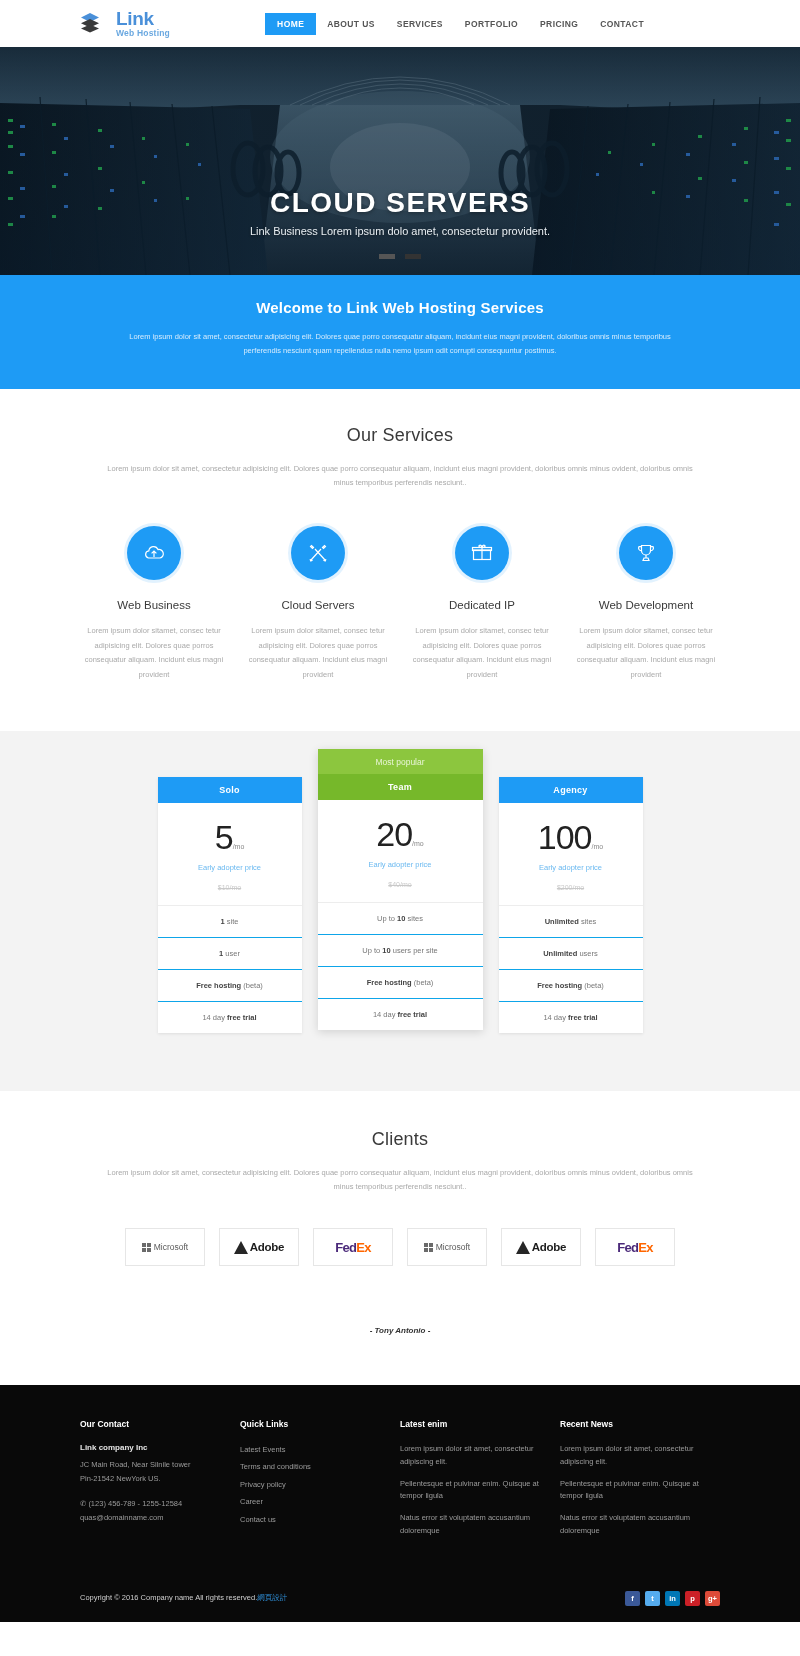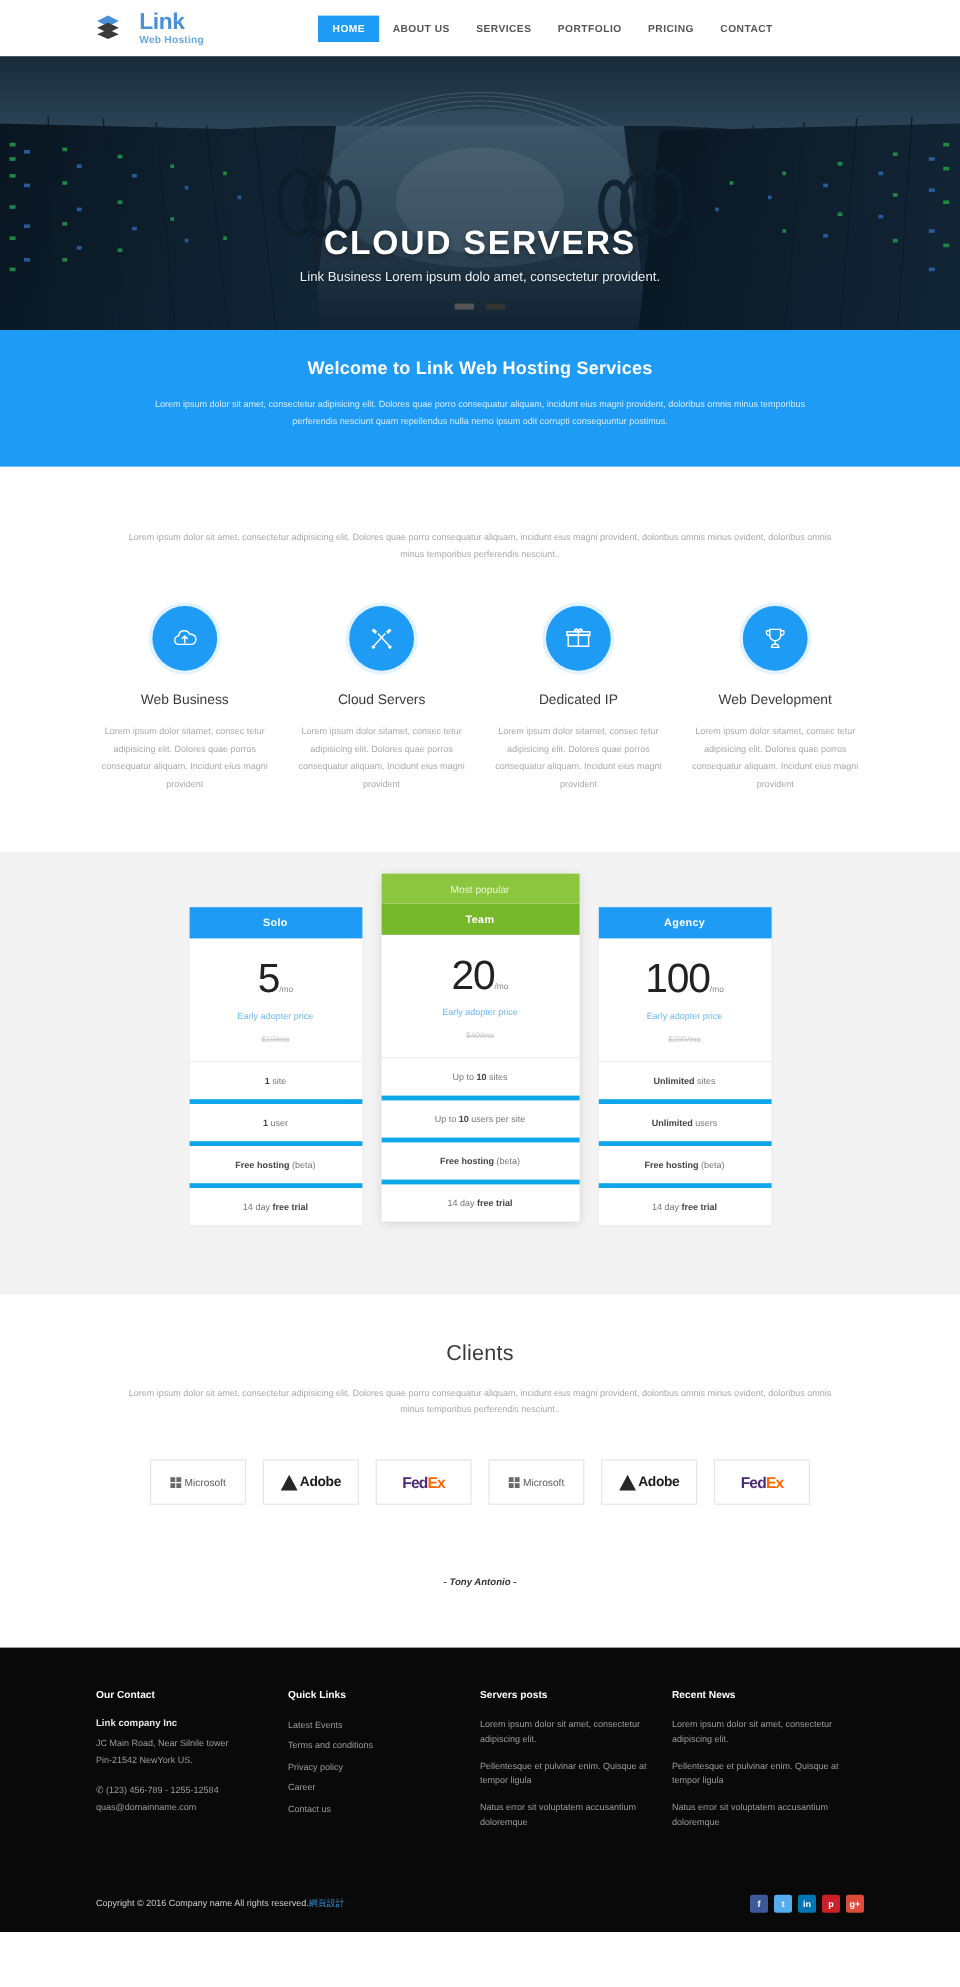--- a/index.html
+++ b/index.html
@@ -85,21 +85,21 @@
     padding:8px 0; background:#1e9bf5; letter-spacing:.3px;
   }
   .pcard.feat .pcard-head { background:#76b82a; }
   .pcard-body { padding:17px 0 14px; text-align:center; border-bottom:1px solid #ededed; }
   .amount { font-size:34px; color:#222; font-weight:300; line-height:1; letter-spacing:-1px; }
   .amount .per { font-size:7px; color:#888; font-weight:400; letter-spacing:0; vertical-align:baseline; }
   .adopt { font-size:7.5px; color:#6bb9f0; margin-top:9px; }
   .was { font-size:7px; color:#c9c9c9; text-decoration:line-through; margin-top:12px; }
   .feat-row {
     font-size:7.5px; color:#777; text-align:center; padding:11px 0;
-    border-bottom:4px solid #0ea5e9;
+    border-bottom:1px solid #0ea5e9;
   }
   .feat-row:last-child { border-bottom:none; }
   .feat-row b { color:#444; font-weight:bold; }
 
   
   .clients { background:#fff; padding:38px 0 0; text-align:center; }
   .logo-row { display:flex; justify-content:center; gap:14px; margin-top:34px; padding:0 102px; }
   .client-box {
     width:80px; height:38px; border:1px solid #e6e6e6; background:#fff;
     display:flex; align-items:center; justify-content:center; gap:3px;
@@ -298,20 +298,21 @@
       <span></span>
     </div>
   </div>
 
   <div class="welcome">
     <h2>Welcome to Link Web Hosting Services</h2>
     <p>Lorem ipsum dolor sit amet, consectetur adipisicing elit. Dolores quae porro consequatur aliquam, incidunt eius magni provident, doloribus omnis minus temporibus perferendis nesciunt quam repellendus nulla nemo ipsum odit corrupti consequuntur postimus.</p>
   </div>
 
   <div class="services">
+    <div class="sec-title">Our Services</div>
     <div class="sec-desc">Lorem ipsum dolor sit amet, consectetur adipisicing elit. Dolores quae porro consequatur aliquam, incidunt eius magni provident, doloribus omnis minus ovident, doloribus omnis minus temporibus perferendis nesciunt..</div>
     <div class="svc-row">
 
       <div class="svc">
         <div class="svc-icon">
           <svg width="24" height="24" viewBox="0 0 24 24" fill="none" stroke="#fff" stroke-width="1.2">
             <path d="M6.5,17 A3.6,3.6 0 0 1 6.8,9.9 A4.8,4.8 0 0 1 16,8.6 A3.9,3.9 0 0 1 18,17 Z"></path>
             <path d="M12,16 L12,10.2 M9.6,12.4 L12,10 L14.4,12.4"></path>
           </svg>
         </div>
@@ -487,21 +488,21 @@
       <div class="f-col">
         <h4>Quick Links</h4>
         <a href="#">Latest Events</a>
         <a href="#">Terms and conditions</a>
         <a href="#">Privacy policy</a>
         <a href="#">Career</a>
         <a href="#">Contact us</a>
       </div>
 
       <div class="f-col">
-        <h4>Servers posts</h4>
+        <h4>Latest enim</h4>
         <div class="f-post">Lorem ipsum dolor sit amet, consectetur adipiscing elit.</div>
         <div class="f-post">Pellentesque et pulvinar enim. Quisque at tempor ligula</div>
         <div class="f-post">Natus error sit voluptatem accusantium doloremque</div>
       </div>
 
       <div class="f-col">
         <h4>Recent News</h4>
         <div class="f-post">Lorem ipsum dolor sit amet, consectetur adipiscing elit.</div>
         <div class="f-post">Pellentesque et pulvinar enim. Quisque at tempor ligula</div>
         <div class="f-post">Natus error sit voluptatem accusantium doloremque</div>

